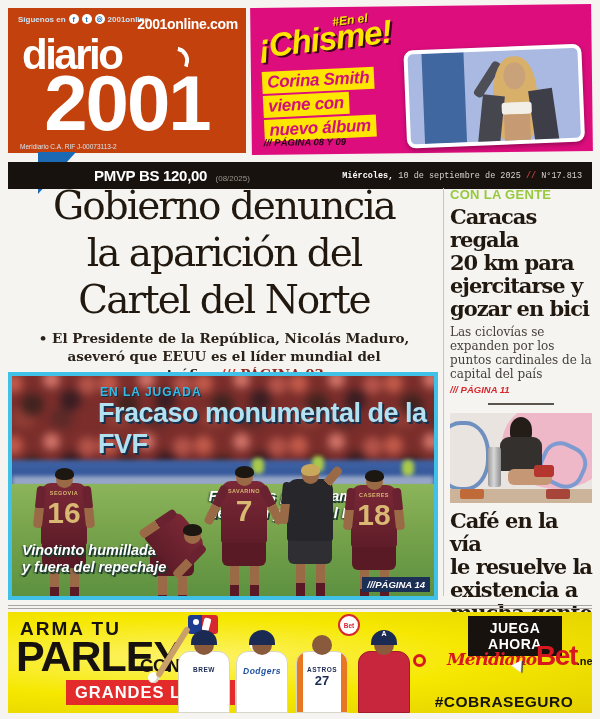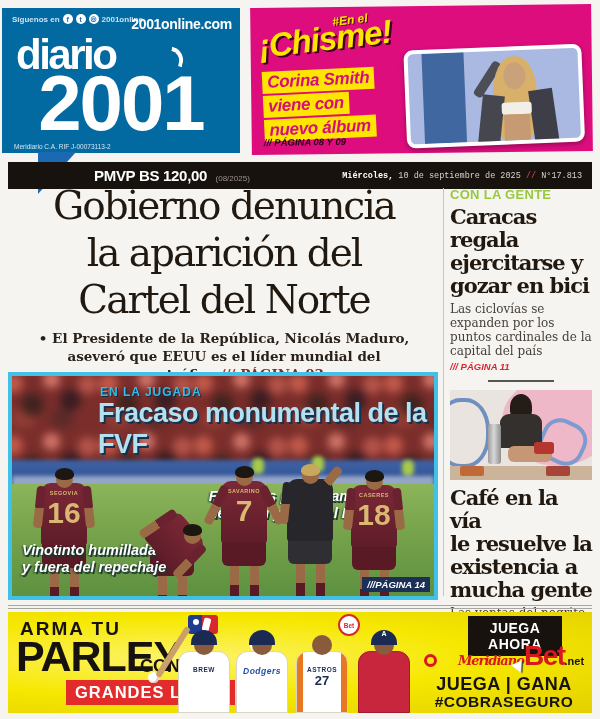--- a/index.html
+++ b/index.html
@@ -1,20 +1,20 @@
 <!DOCTYPE html>
 <html><head>
 <meta charset="utf-8">
 <style>
   * { margin:0; padding:0; box-sizing:border-box; }
   body { background:#dcdcdc; font-family:"Liberation Sans", sans-serif; }
   #page { position:relative; width:600px; height:719px; margin:0 auto; background:#f6f4f0; overflow:hidden; }
 
   
-  .masthead { position:absolute; left:2px; top:8px; width:238px; height:145px; background:#0369a1; color:#fff; }
+  .masthead { position:absolute; left:8px; top:8px; width:238px; height:145px; background:#c2410c; color:#fff; }
   .follow-row { position:absolute; top:6px; left:10px; display:flex; align-items:center; gap:3px; font-size:8px; font-weight:bold; color:#cfe2f4; }
   .soc { width:10px; height:10px; border-radius:50%; background:#fff; color:#1a69b2; font-size:7px; font-weight:800; display:flex; align-items:center; justify-content:center; }
   .site-url { position:absolute; top:8px; right:8px; font-size:14px; font-weight:800; letter-spacing:-0.3px; }
   .logo-diario { position:absolute; top:26px; left:14px; font-size:42px; font-weight:800; letter-spacing:-2.5px; line-height:1; }
   .logo-flourish { position:absolute; top:40px; left:168px; width:14px; height:18px; border:4px solid #fff; border-left:none; border-bottom:none; border-radius:0 14px 0 12px; transform:rotate(12deg); }
   .logo-2001 { position:absolute; top:56px; left:10px; width:218px; text-align:center; font-size:78px; font-weight:800; letter-spacing:-2px; line-height:1; }
   .rif { position:absolute; bottom:3px; left:12px; font-size:6.5px; color:#d5e5f3; }
   .notch { position:absolute; left:38px; top:152px; width:0; height:0; border-top:42px solid #1a69b2; border-right:38px solid transparent; }
 
   
@@ -133,21 +133,21 @@
   .bb .bjersey { position:relative; width:52px; height:62px; margin:-4px auto 0; border-radius:12px 12px 0 0; background:#fff; border:1px solid #d9d4c8; z-index:1; text-align:center; }
   .bb .tlabel { display:block; margin-top:14px; font-size:6.5px; font-weight:800; color:#1b2a52; letter-spacing:.5px; }
   .bb .tnum { display:block; font-size:13px; font-weight:800; color:#1b2a52; }
   .bb.astros .bjersey { background:linear-gradient(90deg,#e87722 0 6px, #fff 6px calc(100% - 6px), #e87722 calc(100% - 6px)); }
   .bb.braves .bjersey { background:#c8263c; border-color:#a31b2e; }
   .bb.dodgers .tlabel { color:#1d4fa1; font-style:italic; font-size:8.5px; text-transform:none; }
   .bat { position:absolute; left:-8px; top:-12px; width:6px; height:58px; background:#caa06a; border-radius:3px; transform:rotate(32deg); }
   .ad-cta { position:absolute; left:460px; top:4px; width:94px; padding:4px 0; background:#18120e; color:#fff; font-size:14px; font-weight:800; text-align:center; letter-spacing:.5px; cursor:pointer; }
   .brand { position:absolute; left:405px; top:28px; width:182px; text-align:center; white-space:nowrap; cursor:pointer; }
   .m-circle { display:inline-block; width:13px; height:13px; border:3px solid #d7191f; border-radius:50%; vertical-align:middle; margin-right:1px; }
-  .m-script { font-family:"DejaVu Serif", serif; font-style:italic; font-weight:700; font-size:13px; color:#d7191f; letter-spacing:-1px;margin-left:20px; }
+  .m-script { font-family:"DejaVu Serif", serif; font-style:italic; font-weight:700; font-size:17px; color:#d7191f; letter-spacing:-1px;margin-left:20px; }
   .m-bet { font-size:28px; font-weight:800; color:#d7191f; letter-spacing:-1.5px; }
   .m-net { font-size:11px; font-weight:800; color:#18120e; }
   .cursor-icon { position:absolute; left:506px; top:50px; width:0; height:0; border:6px solid transparent; border-top:11px solid #fff; transform:rotate(-25deg); filter:drop-shadow(1px 1px 0 #333); }
   .ad-tag1 { position:absolute; left:405px; top:62px; width:182px; text-align:center; font-size:18px; font-weight:800; color:#16120e; letter-spacing:.5px; }
   .ad-tag2 { position:absolute; left:405px; top:81px; width:182px; text-align:center; font-size:15.5px; font-weight:800; color:#16120e; letter-spacing:.5px; }
 </style>
 </head>
 <body>
 
 <div id="page">
@@ -309,20 +309,21 @@
       <span style="display:block">Fanáticos piden cambio</span>
       <span style="display:block">de timón y botar al Bocha</span>
     </div>
     <div class="page14">///PÁGINA 14</div>
   </div>
 
   <div class="rc">
     <div class="rc-kicker">CON LA GENTE</div>
     <div class="rc-h">
       <span style="display:block">Caracas regala</span>
+      <span style="display:block">20 km para</span>
       <span style="display:block">ejercitarse y</span>
       <span style="display:block">gozar en bici</span>
     </div>
     <div class="rc-dek">Las ciclovías se expanden por los puntos cardinales de la capital del país</div>
     <div class="rc-page">/// PÁGINA 11</div>
     <div class="rc-divider"></div>
 
     <div class="cafe-photo">
       <div class="mural-pink"></div>
       <div class="mural-blue1"></div>
@@ -389,17 +390,16 @@
           <div class="bhelmet">A</div>
         </div>
       <div class="bjersey"></div>
     </div>
 
     <div class="ad-cta">JUEGA AHORA</div>
     <div class="brand">
       <span class="m-circle"></span><span class="m-script">Meridiano</span><span class="m-bet">Bet</span><span class="m-net">.net</span>
     </div>
     <div class="cursor-icon"></div>
-    <div class="ad-tag1">JUEGA | GANA</div>
     <div class="ad-tag2">#COBRASEGURO</div>
   </div>
 
 </div>
 
 </body></html>

